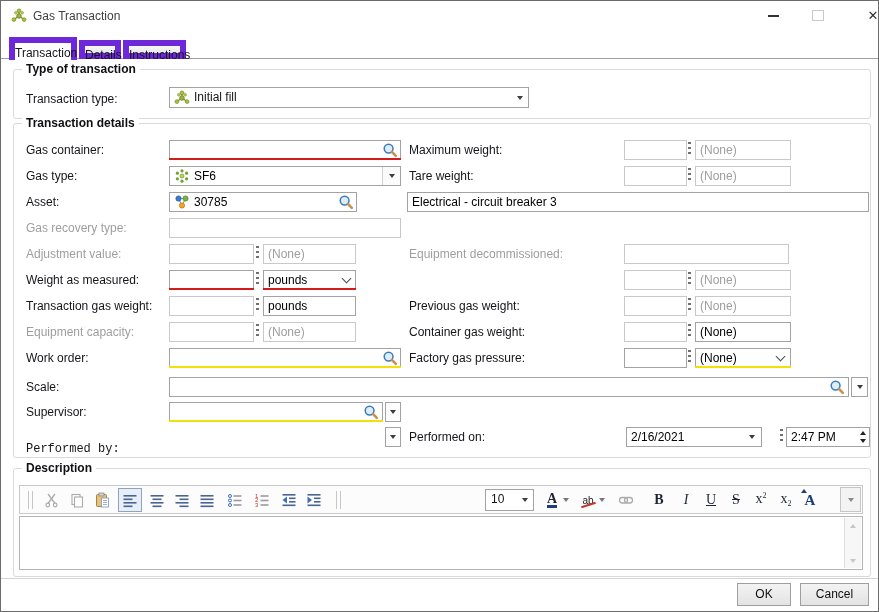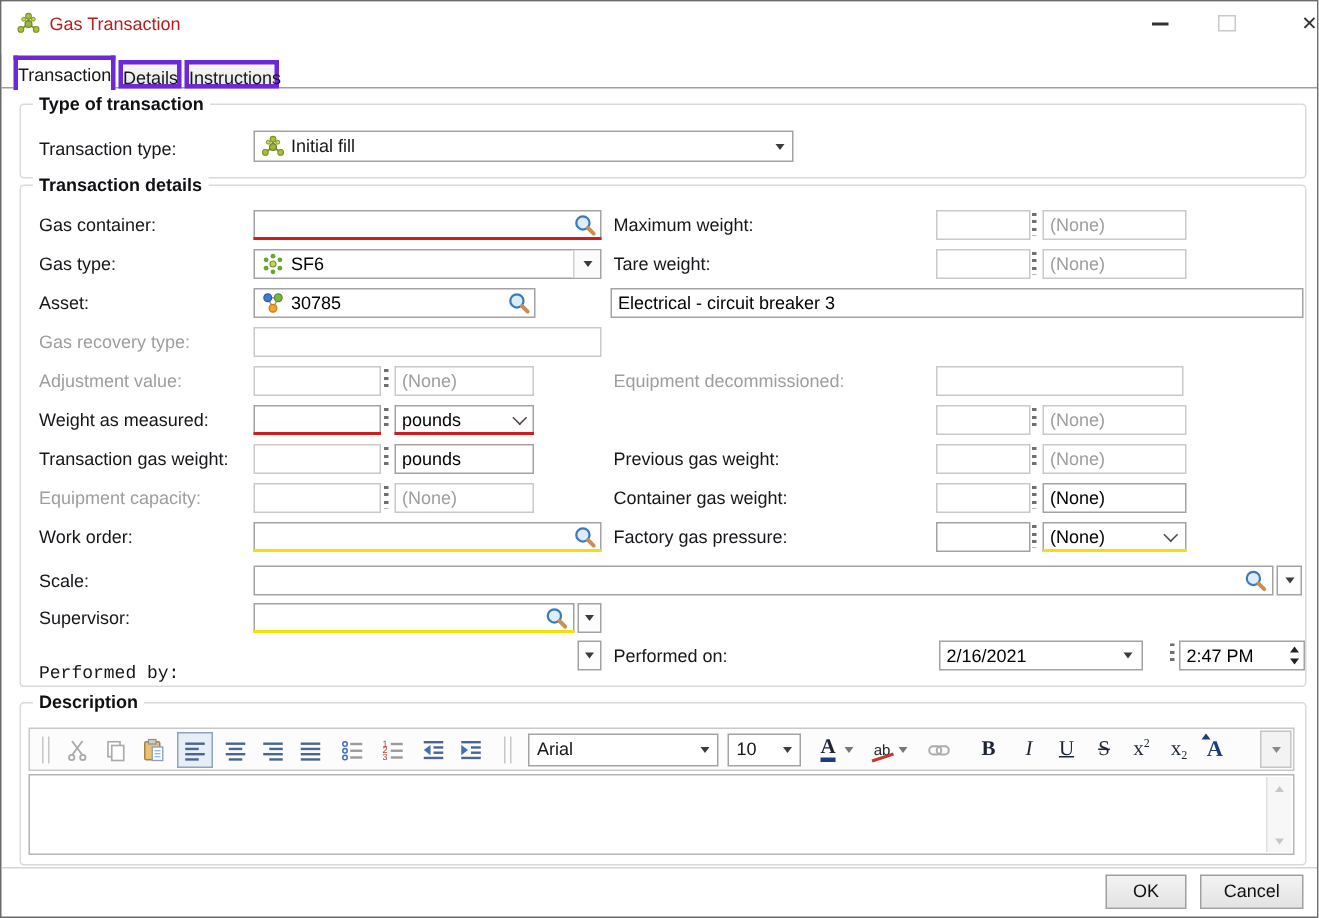--- a/index.html
+++ b/index.html
@@ -21,21 +21,21 @@
   .dots{position:absolute;width:3px;height:15px;background-image:repeating-linear-gradient(to bottom,#707070 0 2px,transparent 2px 5px);}
   .dd-in{position:absolute;top:0;right:0;width:17px;height:18px;border-left:1px solid #d0d0d0;display:flex;align-items:center;justify-content:center;background:#fbfbfb;}
   .tri-d{width:0;height:0;border-left:3.5px solid transparent;border-right:3.5px solid transparent;border-top:4.5px solid #3c3c3c;}
   .tri-u{width:0;height:0;border-left:3.5px solid transparent;border-right:3.5px solid transparent;border-bottom:4.5px solid #3c3c3c;}
   .chev{width:6px;height:6px;border-right:1.5px solid #4c4c4c;border-bottom:1.5px solid #4c4c4c;transform:rotate(45deg);margin-top:-3px;}
   .ddbtn{position:absolute;box-sizing:border-box;width:17px;height:20px;border:1px solid #a3a3a3;background:#fdfdfd;display:flex;align-items:center;justify-content:center;}
   .mag{position:absolute;width:16px;height:16px;}
   .group{position:absolute;border:1px solid #dadada;border-radius:3px;background:#fff;}
   .gtitle{position:absolute;top:-8px;left:8px;background:#fff;padding:0 4px;font-weight:bold;font-size:12px;color:#101014;white-space:nowrap;}
   
-  .tab{position:absolute;box-sizing:border-box;border:3px solid #6d28d9;text-align:center;line-height:18px;}
+  .tab{position:absolute;box-sizing:border-box;border:6px solid #6d28d9;text-align:center;line-height:18px;}
   .tab.inactive{top:39px;height:19px;background:linear-gradient(#f7f7f7,#e8e8e8);}
   .tab.active{top:36px;height:23px;background:#fff;border-bottom:none;z-index:2;line-height:21px;}
   
   #tbar{position:absolute;left:18px;top:484px;width:844px;height:29px;box-sizing:border-box;border:1px solid #c9c9c9;background:#fcfcfc;}
   .tbtn{position:absolute;top:2px;width:24px;height:24px;display:flex;align-items:center;justify-content:center;box-sizing:border-box;}
   .tbtn.sel{background:#e8eef7;border:1px solid #8fa3bd;}
   .grip{position:absolute;top:5px;width:3px;height:18px;border-left:1px solid #c6c6c6;border-right:1px solid #c6c6c6;}
   .ser{font-family:"Liberation Serif","DejaVu Serif",serif;color:#1c2533;font-size:14px;line-height:14px;}
   .combo{position:absolute;box-sizing:border-box;height:21px;background:#fff;border:1px solid #a3a3a3;}
   .combo .t{font-size:12px;line-height:19px;padding-left:5px;}
@@ -93,21 +93,21 @@
     </g>
   </defs>
 </svg>
 
 <div id="win">
 
   <div class="abs" style="left:0;top:0;width:877px;height:35px;background:#fff;">
     <svg class="abs" style="left:10px;top:7px" width="16" height="16">
         <use href="#ic-mol"></use>
       </svg>
-    <div class="abs" style="left:32px;top:8px;font-size:12px;color:#b91c1c;">Gas Transaction</div>
+    <div class="abs" style="left:32px;top:8px;font-size:12px;color:#404040;">Gas Transaction</div>
     <div class="wbtn" style="left:757px;">
       <div style="width:11px;height:2px;background:#333;"></div>
     </div>
     <div class="wbtn" style="left:802px;">
       <div style="width:10px;height:9px;border:1px solid #c9c9c9;"></div>
     </div>
     <div class="wbtn" style="left:860px;width:24px;">
       <span style="font-size:13px;color:#333;">✕</span>
     </div>
   </div>
@@ -446,26 +446,20 @@
         <rect x="1.5" y="2" width="13" height="1.6" fill="#4a6591"></rect>
         <rect x="8" y="5.5" width="6.5" height="1.6" fill="#4a6591"></rect>
           <rect x="8" y="9" width="6.5" height="1.6" fill="#4a6591"></rect>
         <rect x="1.5" y="12.5" width="13" height="1.6" fill="#4a6591"></rect>
         <polygon points="1.5,4.6 1.5,11.5 6,8" fill="#3f6fb8"></polygon>
       </svg>
     </div>
 
     <div class="grip" style="left:316px;"></div>
 
-    <div class="combo" style="left:332px;top:3px;width:127px;height:22px;">
-      <div class="t">Arial</div>
-      <div class="arr" style="height:20px;">
-          <div class="tri-d"></div>
-        </div>
-    </div>
     <div class="combo" style="left:465px;top:3px;width:49px;height:22px;">
       <div class="t">10</div>
       <div class="arr" style="height:20px;">
           <div class="tri-d"></div>
         </div>
     </div>
 
     <div class="tbtn" style="left:520px;">
       <span class="ser" style="font-weight:bold;border-bottom:3px solid #1c3e78;line-height:13px;">A</span>
     </div>

